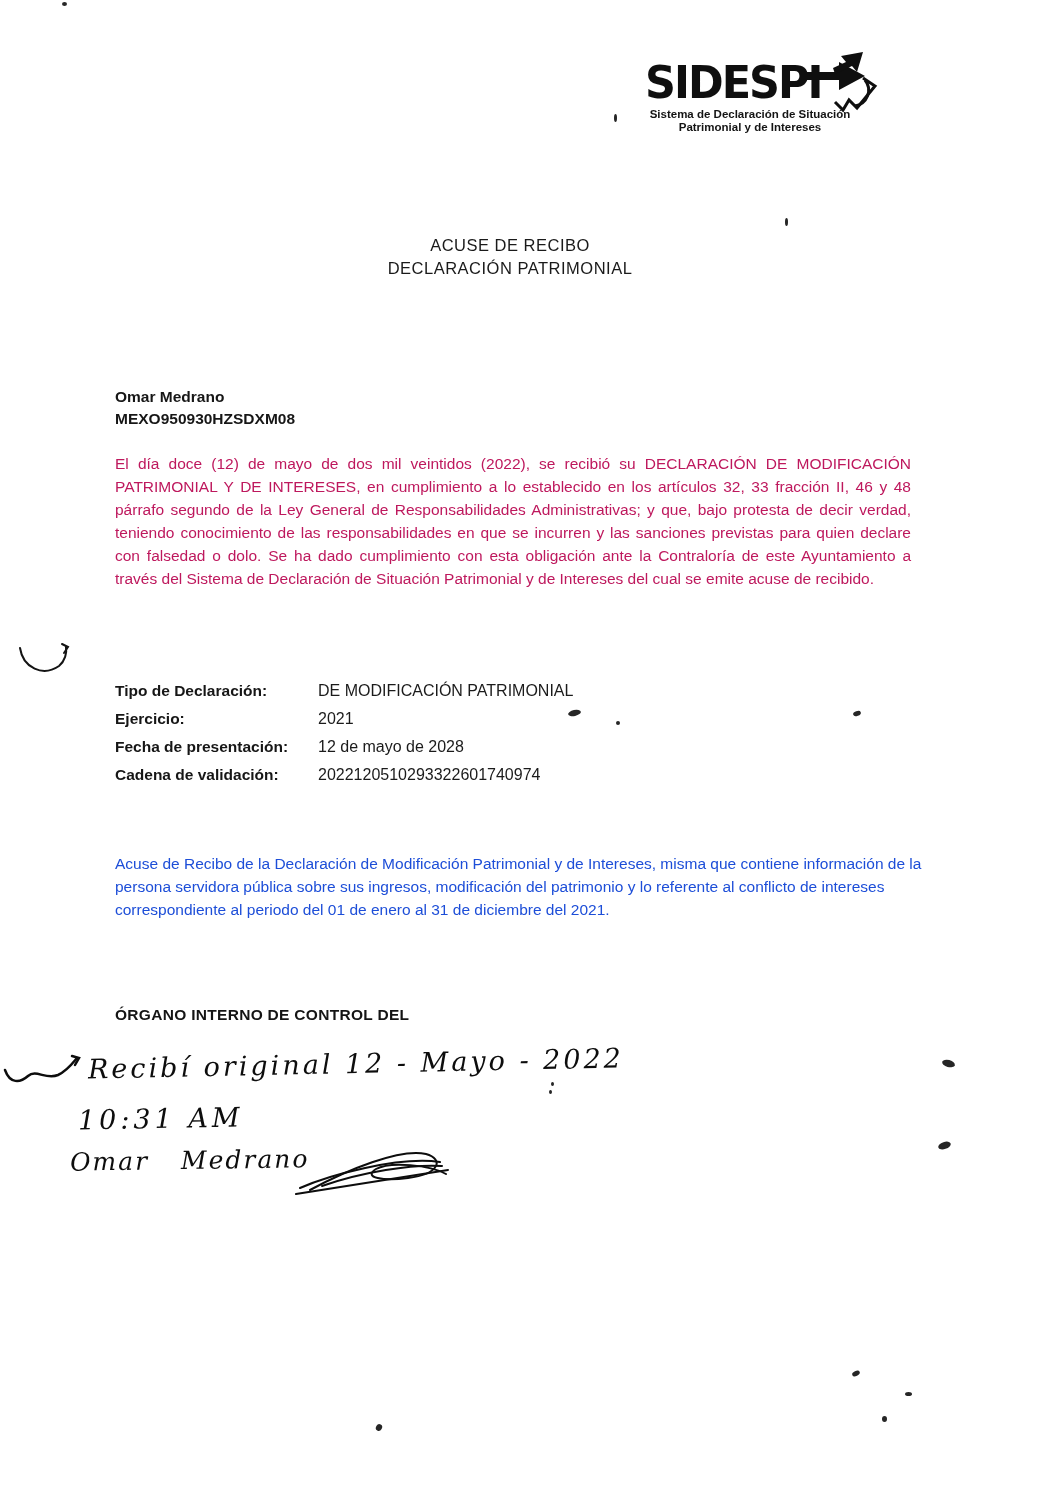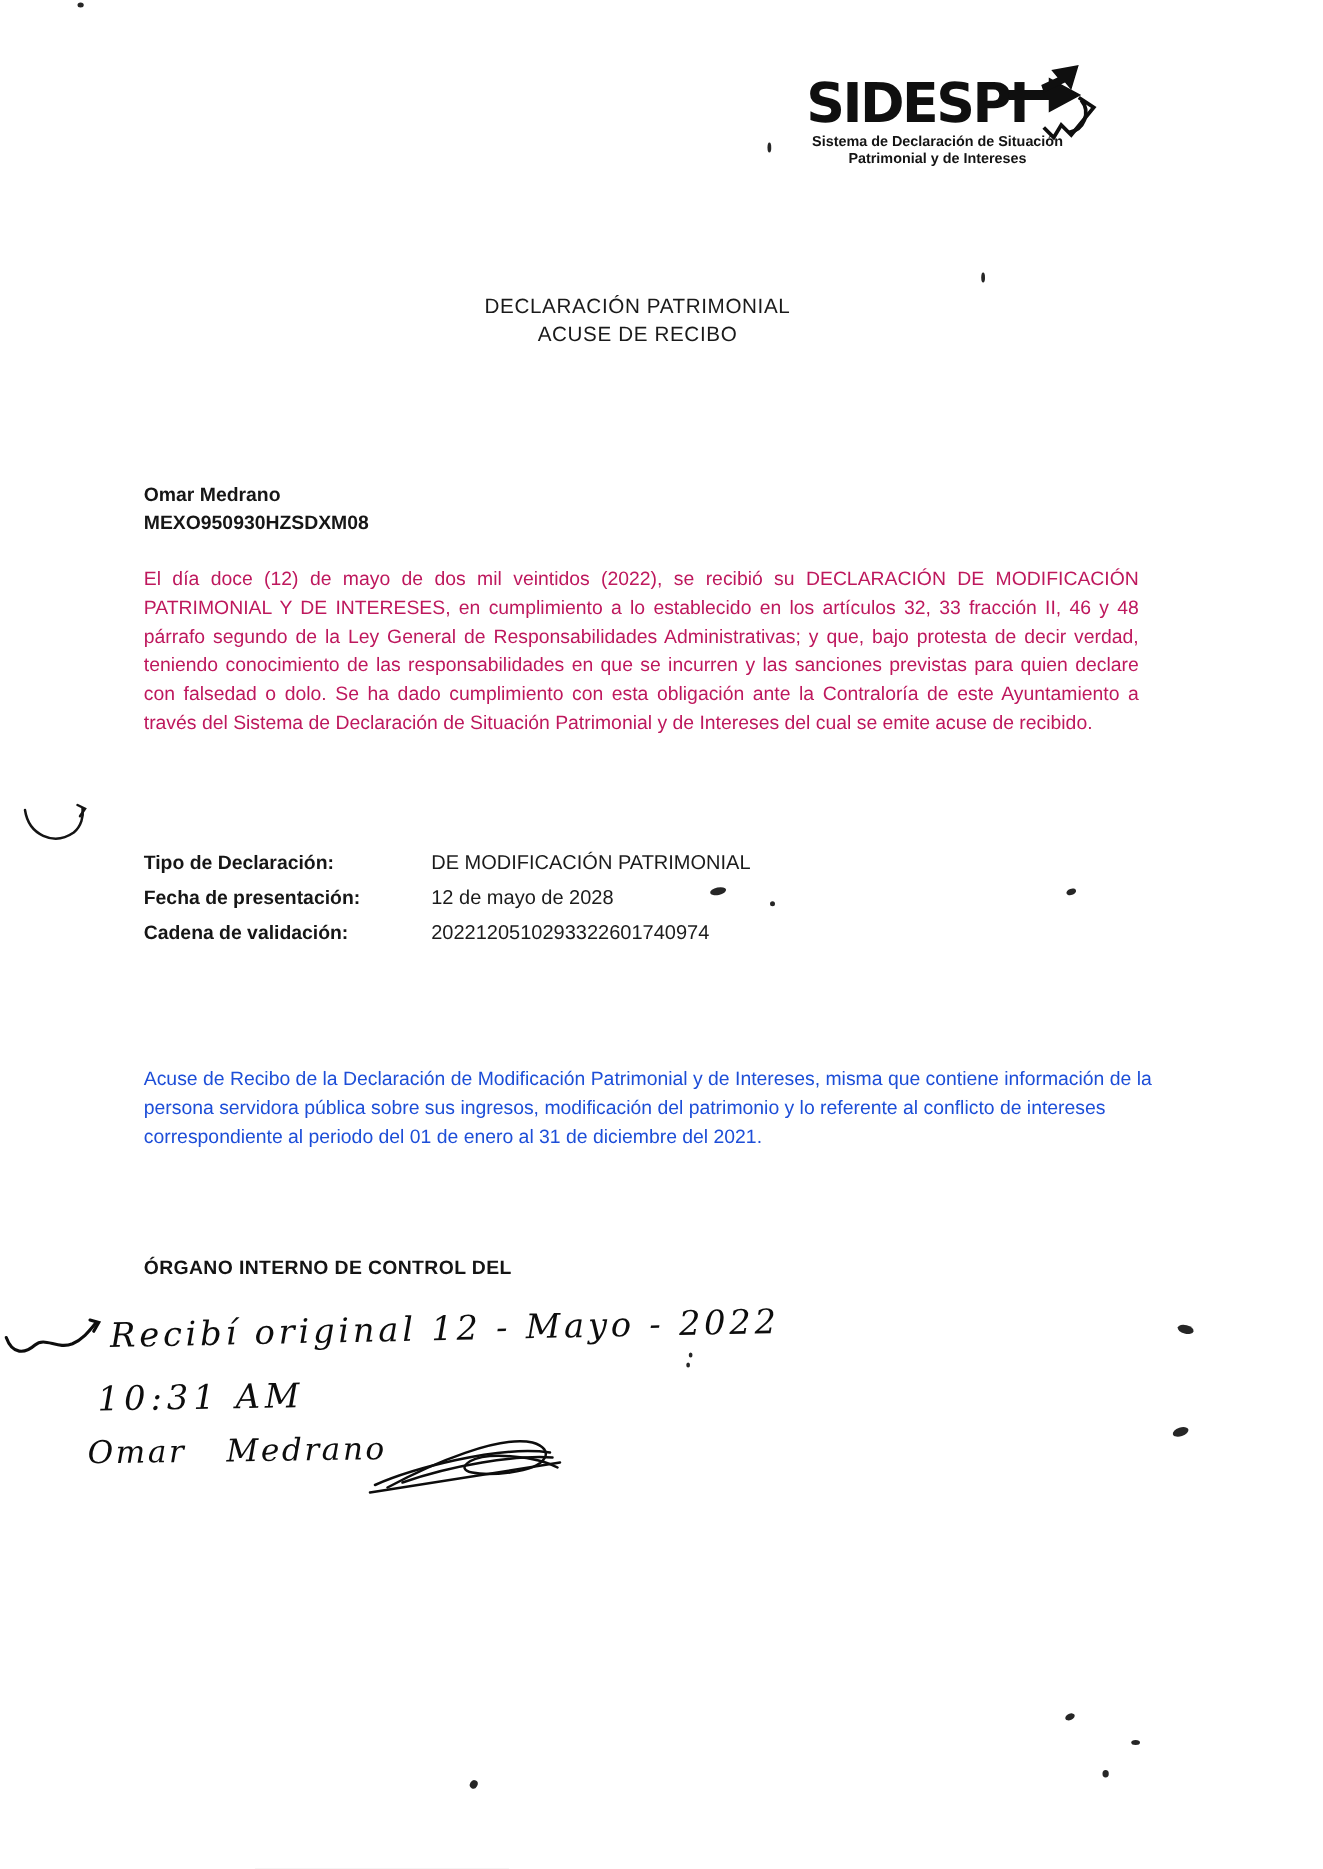--- a/index.html
+++ b/index.html
@@ -35,21 +35,21 @@
   .body-par{
     position:absolute;left:115px;top:452px;width:796px;
     font-size:15.5px;line-height:23px;text-align:justify;color:#be185d;
   }
   .summary-par{
     position:absolute;left:115px;top:852px;width:824px;
     font-size:15.5px;line-height:23px;text-align:left;color:#1d4ed8;
   }
   
   .fields{position:absolute;left:115px;top:682px;width:620px;}
-  .field-row{display:flex;height:28px;align-items:flex-start;gap:27px;}
+  .field-row{display:flex;height:28px;align-items:flex-start;}
   .field-label{width:203px;font-size:15.5px;font-weight:bold;color:#161616;flex:none;}
   .field-value{font-size:16px;color:#1b1b1b;}
   
   .office-heading{
     position:absolute;left:115px;top:1006px;
     font-size:15.5px;font-weight:bold;letter-spacing:.3px;color:#141414;
   }
   
   .hand{
     position:absolute;color:#0d0d0d;
@@ -84,42 +84,46 @@
         </g>
       </svg>
     </div>
     <div class="logo-tagline">
       <div>Sistema de Declaración de Situación</div>
       <div>Patrimonial y de Intereses</div>
     </div>
   </div>
 
   <div class="doc-title">
+    <div>ACUSE DE RECIBO</div>
     <div>DECLARACIÓN PATRIMONIAL</div>
-    <div>ACUSE DE RECIBO</div>
   </div>
 
   <div class="declarant">
     <div>Omar Medrano</div>
     <div>MEXO950930HZSDXM08</div>
   </div>
 
   <div class="body-par">El día doce (12) de mayo de dos mil veintidos (2022), se recibió su DECLARACIÓN DE MODIFICACIÓN PATRIMONIAL Y DE INTERESES, en cumplimiento a lo establecido en los artículos 32, 33 fracción II, 46 y 48 párrafo segundo de la Ley General de Responsabilidades Administrativas; y que, bajo protesta de decir verdad, teniendo conocimiento de las responsabilidades en que se incurren y las sanciones previstas para quien declare con falsedad o dolo. Se ha dado cumplimiento con esta obligación ante la Contraloría de este Ayuntamiento a través del Sistema de Declaración de Situación Patrimonial y de Intereses del cual se emite acuse de recibido.</div>
 
   <div class="curl1">
     <svg width="56" height="44" viewBox="0 0 56 44" fill="none" stroke="#141414" stroke-width="2" stroke-linecap="round">
       <path d="M4 8 C 7 28, 27 37, 43 26 C 49 21, 51 13, 50 7"></path>
       <path d="M46 4 L 52 7 L 48 13"></path>
     </svg>
   </div>
 
   <div class="fields">
     <div class="field-row">
       <span class="field-label">Tipo de Declaración:</span>
       <span class="field-value">DE MODIFICACIÓN PATRIMONIAL</span>
+    </div>
+    <div class="field-row">
+      <span class="field-label">Ejercicio:</span>
+      <span class="field-value">2021</span>
     </div>
     <div class="field-row">
       <span class="field-label">Fecha de presentación:</span>
       <span class="field-value">12 de mayo de 2028</span>
     </div>
     <div class="field-row">
       <span class="field-label">Cadena de validación:</span>
       <span class="field-value">2022120510293322601740974</span>
     </div>
   </div>

